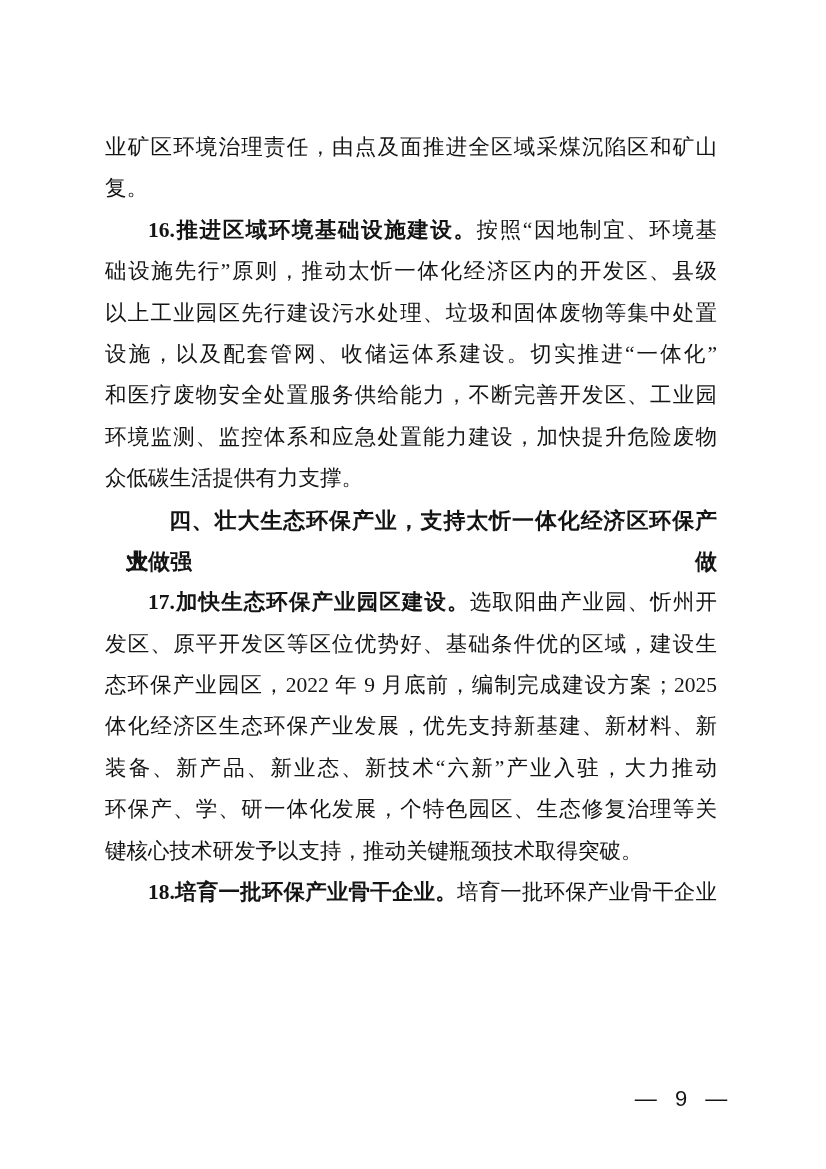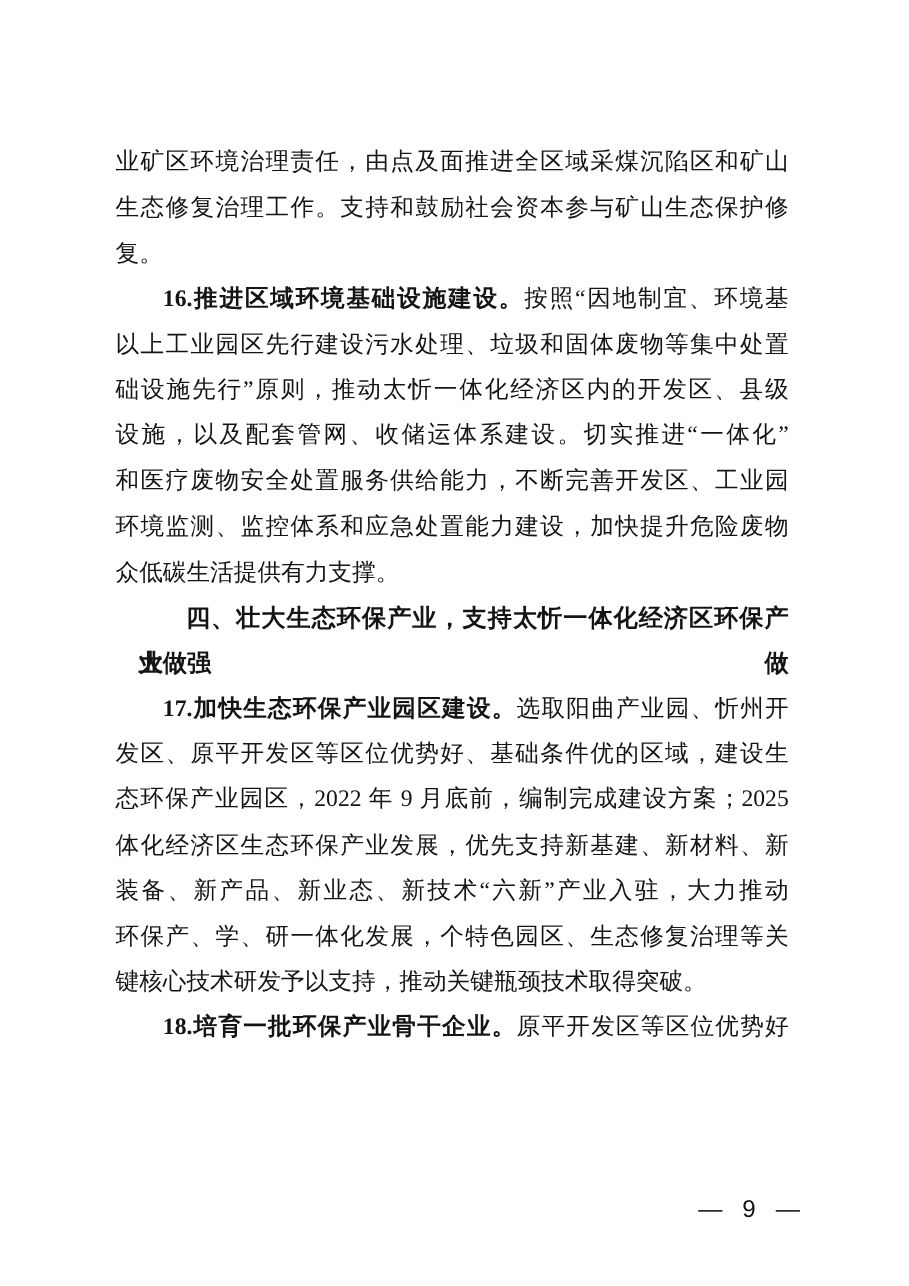--- a/index.html
+++ b/index.html
@@ -51,36 +51,35 @@
     word-spacing: 12px;
     color: #141414;
   }
 </style>
 </head>
 <body>
 
 <div class="page">
   <main class="content">
       <div class="line j">业矿区环境治理责任，由点及面推进全区域采煤沉陷区和矿山</div>
-      <div class="line j">生态修复治理工作。支持和鼓励社会资本参与矿山生态保护修</div>
       <div class="line">复。</div>
       <div class="line j indent"><span class="lead">16.推进区域环境基础设施建设。</span><span>按照“因地制宜、环境基</span></div>
+      <div class="line j">础设施先行”原则，推动太忻一体化经济区内的开发区、县级</div>
       <div class="line j">以上工业园区先行建设污水处理、垃圾和固体废物等集中处置</div>
-      <div class="line j">础设施先行”原则，推动太忻一体化经济区内的开发区、县级</div>
       <div class="line j">设施，以及配套管网、收储运体系建设。切实推进“一体化”</div>
       <div class="line j">和医疗废物安全处置服务供给能力，不断完善开发区、工业园</div>
       <div class="line j">环境监测、监控体系和应急处置能力建设，加快提升危险废物</div>
       <div class="line">众低碳生活提供有力支撑。</div>
       <div class="line heading j indent">四、壮大生态环保产业，支持太忻一体化经济区环保产业做</div>
       <div class="line heading">大做强</div>
       <div class="line j indent"><span class="lead">17.加快生态环保产业园区建设。</span><span>选取阳曲产业园、忻州开</span></div>
       <div class="line j">发区、原平开发区等区位优势好、基础条件优的区域，建设生</div>
       <div class="line j">态环保产业园区，2022 年 9 月底前，编制完成建设方案；2025</div>
       <div class="line j">体化经济区生态环保产业发展，优先支持新基建、新材料、新</div>
       <div class="line j">装备、新产品、新业态、新技术“六新”产业入驻，大力推动</div>
       <div class="line j">环保产、学、研一体化发展，个特色园区、生态修复治理等关</div>
       <div class="line">键核心技术研发予以支持，推动关键瓶颈技术取得突破。</div>
-      <div class="line j indent"><span class="lead">18.培育一批环保产业骨干企业。</span><span>原平开发区等区位优势好</span></div>
+      <div class="line j indent"><span class="lead">18.培育一批环保产业骨干企业。</span><span>培育一批环保产业骨干企业</span></div>
     </main>
   <div class="page-num">
     <span>— 9 —</span>
   </div>
 </div>
 
 </body></html>

